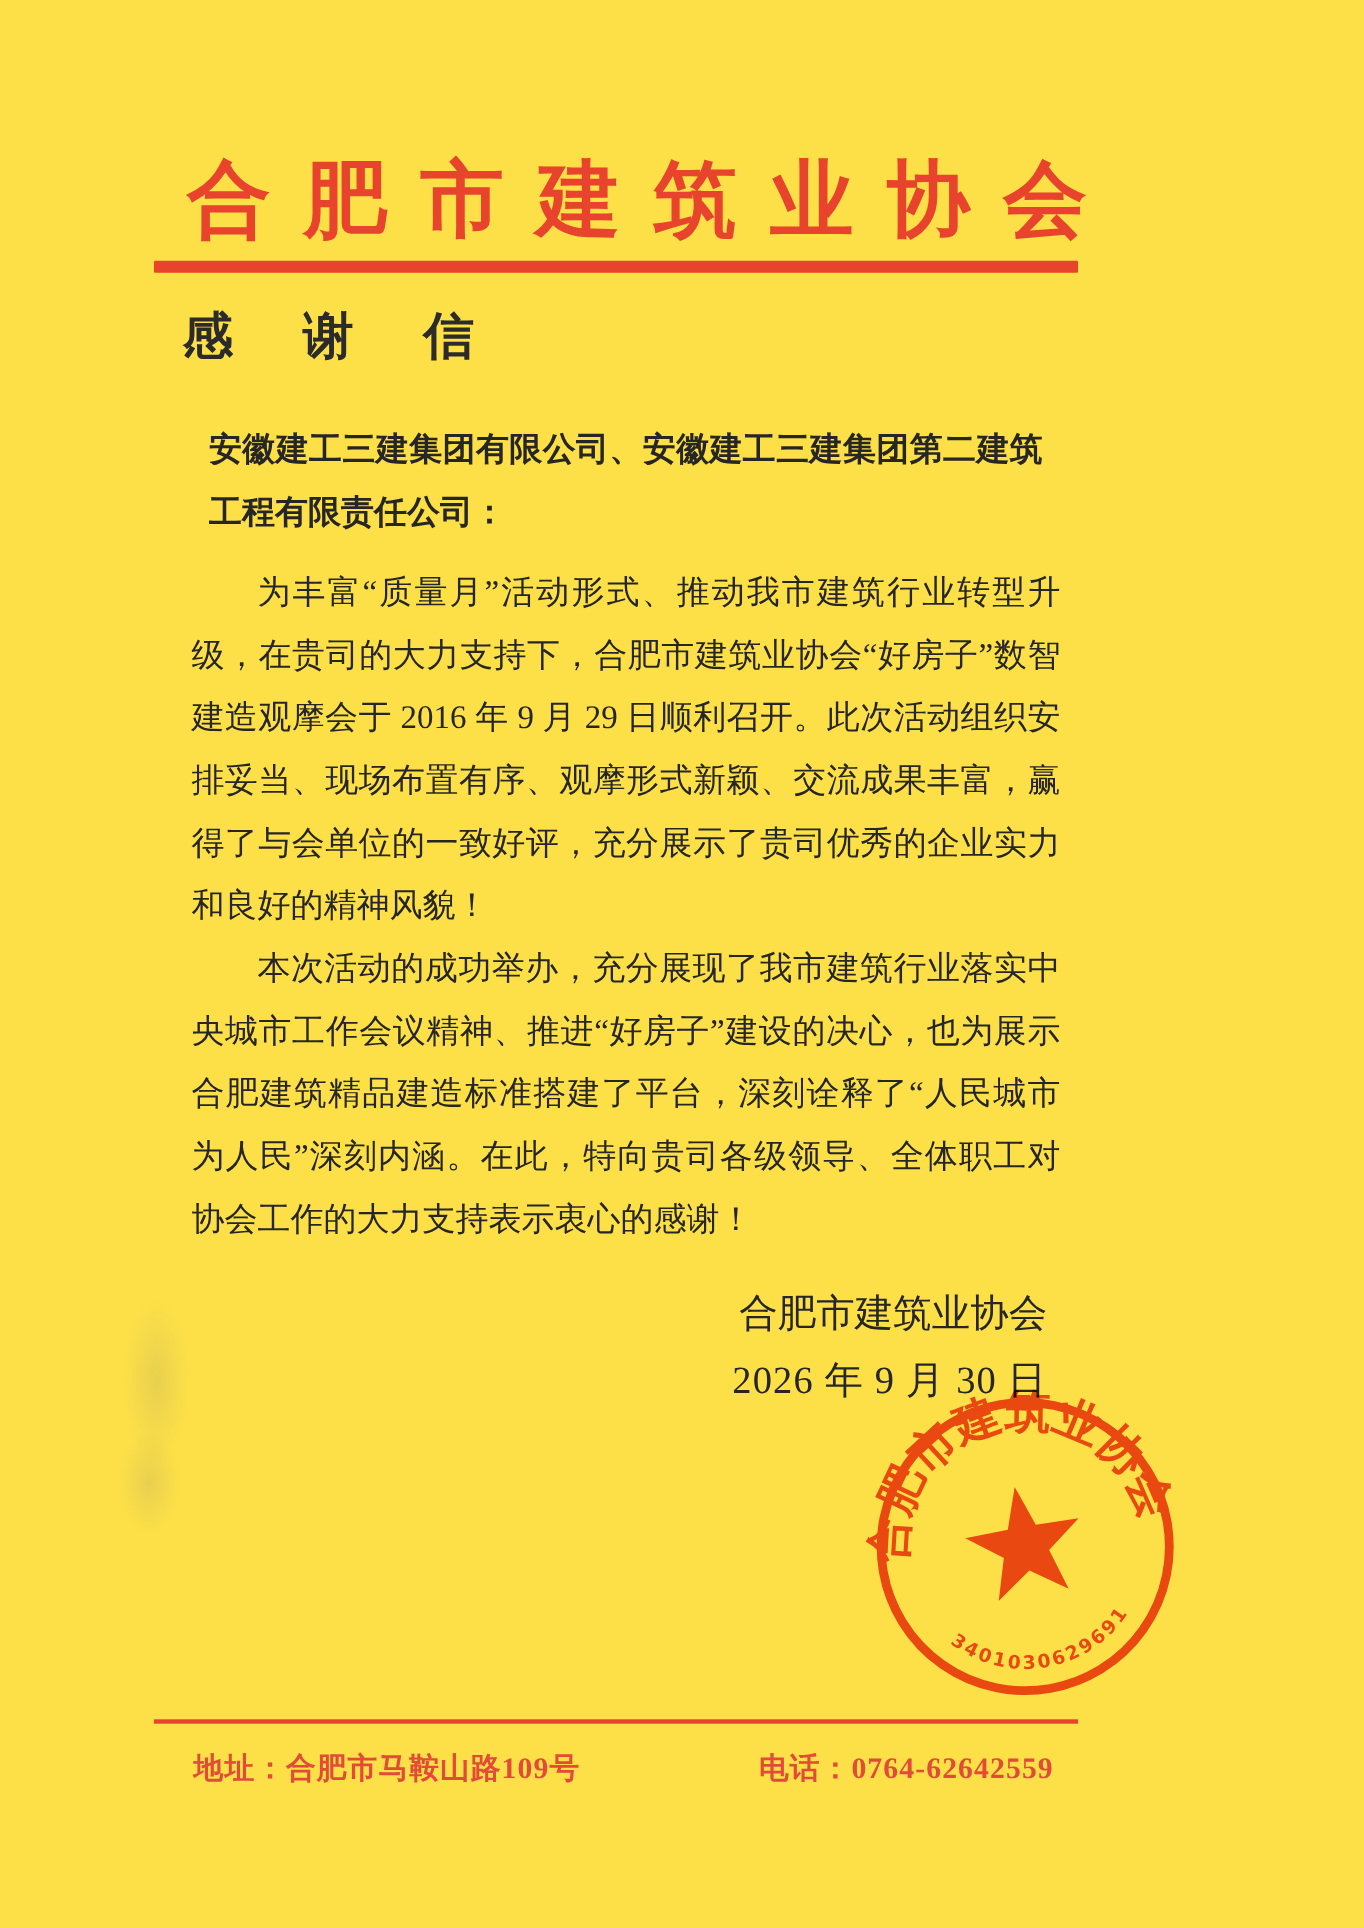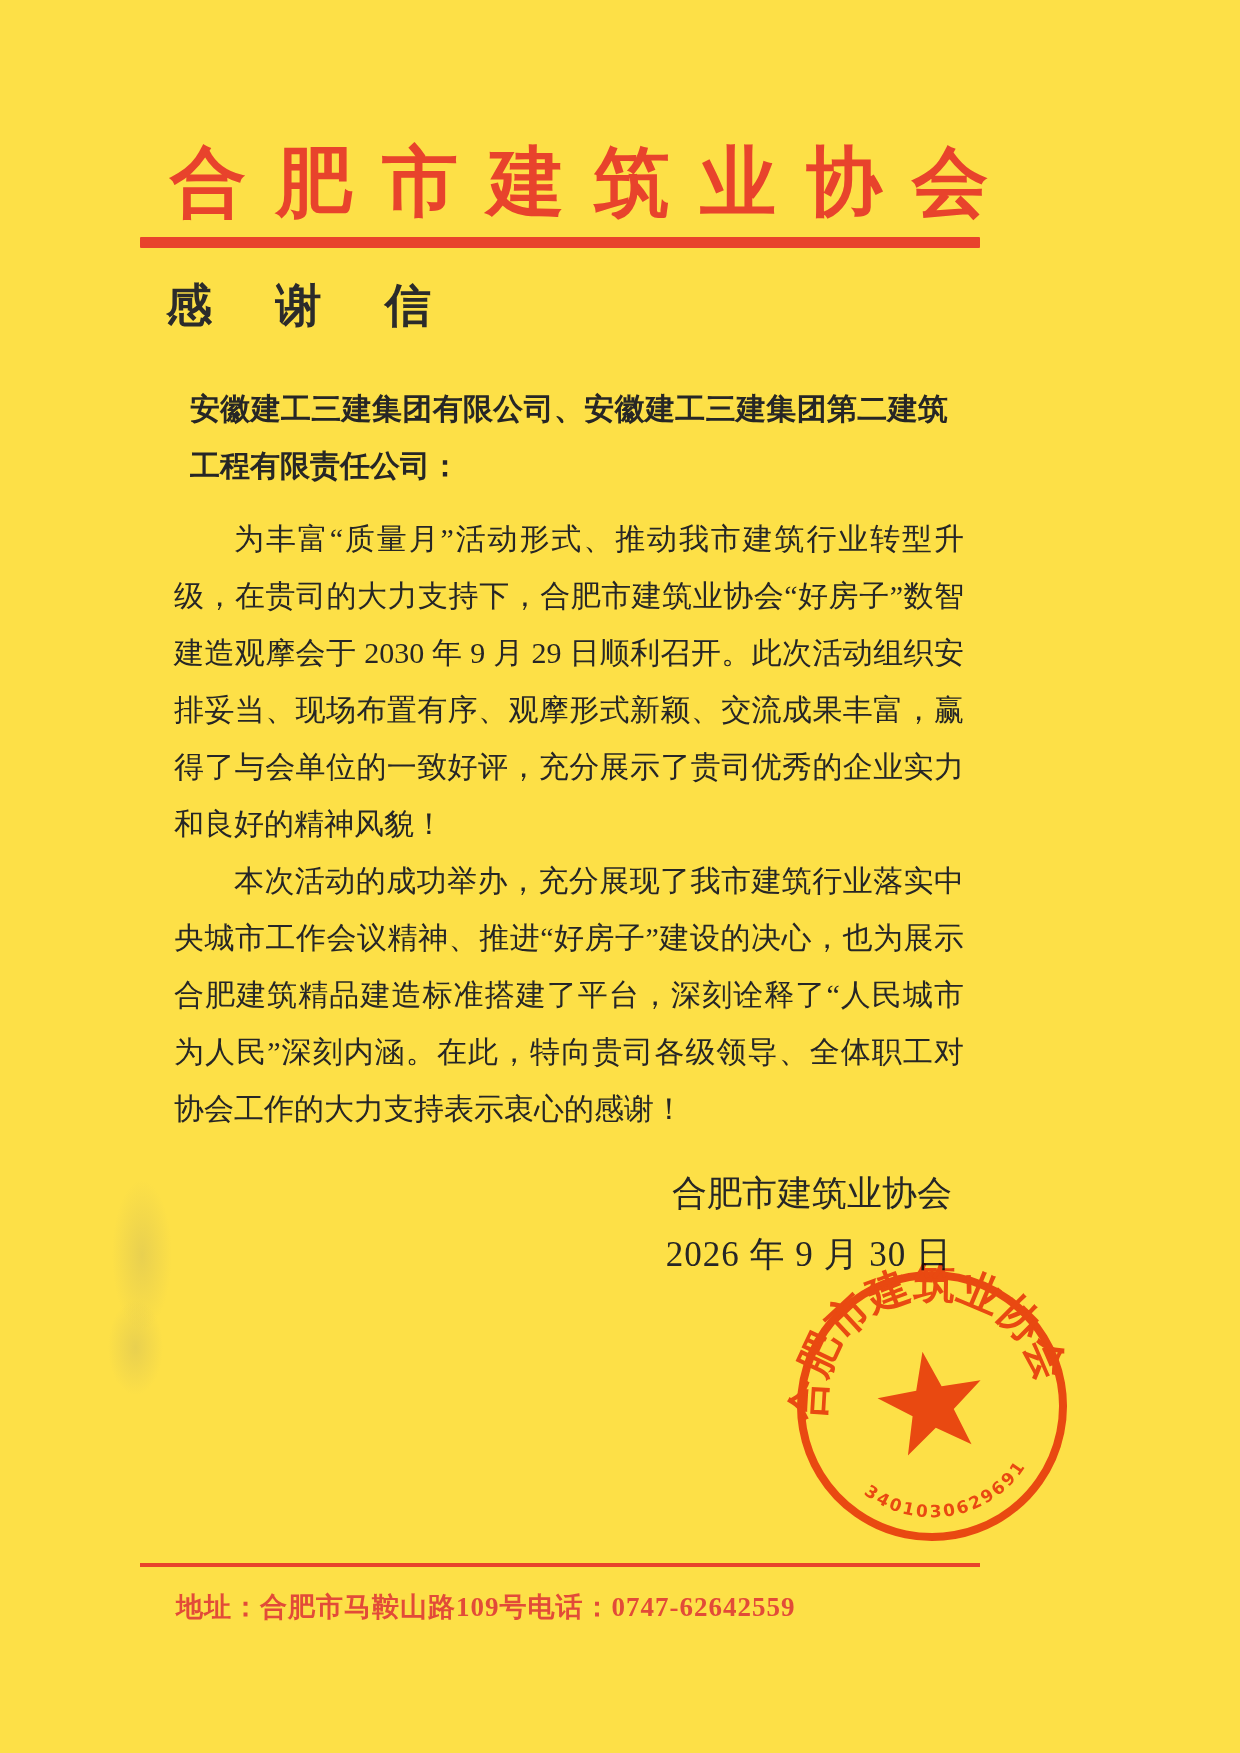--- a/index.html
+++ b/index.html
@@ -87,21 +87,21 @@
     left:140px;top:1563px;
     width:840px;
   }
   .foot-rule{
     height:4px;
     background:#e8432c;
   }
   .foot-row{
     margin-top:22px;
     display:flex;
-    justify-content:flex-start;
+    justify-content:space-between;
     align-items:baseline;
     font-size:27px;
     font-weight:700;
     color:#e24b38;
   }
   .foot-address{margin-left:36px;letter-spacing:1px;}
   .foot-phone{margin-right:22px;letter-spacing:1px;}
   
   .smudge{
     position:absolute;
@@ -119,21 +119,21 @@
   <div class="content">
 
     <div class="org-name">合肥市建筑业协会</div>
 
     <div class="head-rule"></div>
 
     <div class="letter-title">感 谢 信</div>
 
     <div class="body-text">
       <p class="salutation">安徽建工三建集团有限公司、安徽建工三建集团第二建筑工程有限责任公司：</p>
-      <p class="para">为丰富“质量月”活动形式、推动我市建筑行业转型升级，在贵司的大力支持下，合肥市建筑业协会“好房子”数智建造观摩会于 2030 年 9 月 29 日顺利召开。此次活动组织安排妥当、现场布置有序、观摩形式新颖、交流成果丰富，赢得了与会单位的一致好评，充分展示了贵司优秀的企业实力和良好的精神风貌！</p>
+      <p class="para">为丰富“质量月”活动形式、推动我市建筑行业转型升级，在贵司的大力支持下，合肥市建筑业协会“好房子”数智建造观摩会于 2016 年 9 月 29 日顺利召开。此次活动组织安排妥当、现场布置有序、观摩形式新颖、交流成果丰富，赢得了与会单位的一致好评，充分展示了贵司优秀的企业实力和良好的精神风貌！</p>
       <p class="para">本次活动的成功举办，充分展现了我市建筑行业落实中央城市工作会议精神、推进“好房子”建设的决心，也为展示合肥建筑精品建造标准搭建了平台，深刻诠释了“人民城市为人民”深刻内涵。在此，特向贵司各级领导、全体职工对协会工作的大力支持表示衷心的感谢！</p>
     </div>
 
     <div class="sign-block">
       <div class="sig-name">合肥市建筑业协会</div>
       <div class="sig-date">2026 年 9 月 30 日</div>
     </div>
 
   </div>
 
@@ -151,20 +151,20 @@
       <text font-size="17" font-weight="bold" text-anchor="middle" letter-spacing="2.5" font-family="'DejaVu Sans','Liberation Sans',sans-serif">
         <textPath href="#arcBot" startOffset="50%">3401030629691</textPath>
       </text>
     </g>
   </svg>
 
   <div class="footer">
     <div class="foot-rule"></div>
     <div class="foot-row">
       <span class="foot-address">地址：合肥市马鞍山路109号</span>
-      <span class="foot-phone">电话：0747-62642559</span>
+      <span class="foot-phone">电话：0764-62642559</span>
     </div>
   </div>
 
   <div class="smudge s1"></div>
   <div class="smudge s2"></div>
 
 </div>
 
 </body></html>

